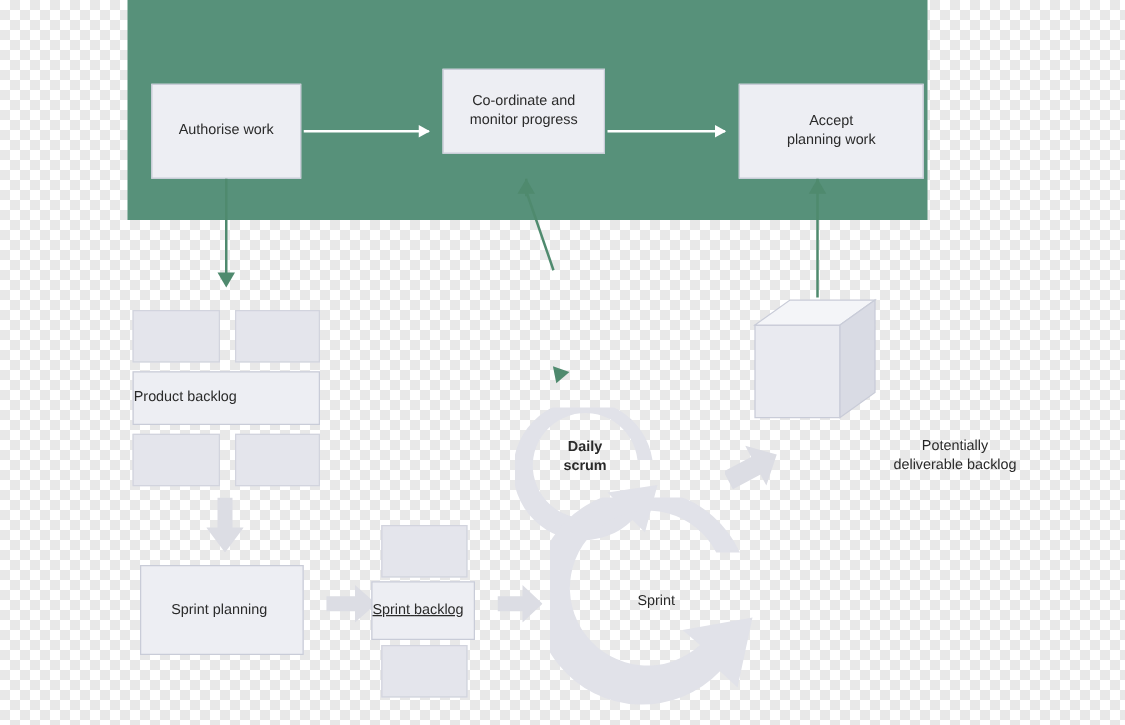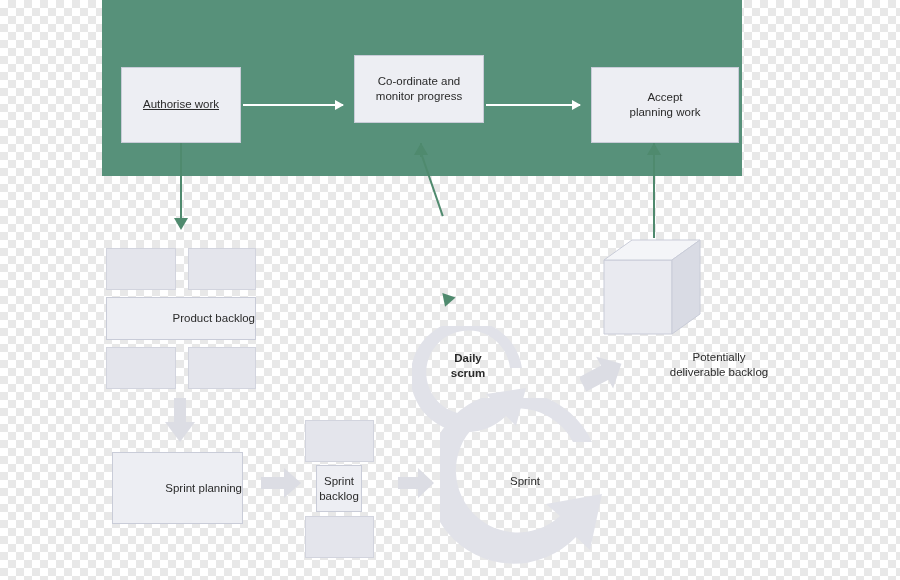--- a/index.html
+++ b/index.html
@@ -43,21 +43,21 @@
     align-items: center;
     justify-content: center;
     text-align: center;
     color: #2a2a2a;
     font-size: 11.5px;
     line-height: 1.32;
     box-sizing: border-box;
   }
   .pbox span { display: block; padding: 0 6px; }
 
-  #box-authorise { left: 121px; top: 67px; width: 120px; height: 76px; text-decoration: underline; }
+  #box-authorise { left: 121px; top: 67px; width: 120px; height: 76px; }
   #box-coordinate { left: 354px; top: 55px; width: 130px; height: 68px; }
   #box-accept { left: 591px; top: 67px; width: 148px; height: 76px; }
 
   
   .warrow { height: 2px; background: #ffffff; }
   .warrow::after {
     content: "";
     position: absolute;
     right: -1px; top: -4px;
     border-left: 9px solid #ffffff;
@@ -94,37 +94,37 @@
   .card {
     background: #e4e5ec;
     border: 1px solid #d2d4de;
     box-sizing: border-box;
   }
   .card-label {
     background: #edeef3;
     border: 1px solid #c9ccd8;
     display: flex;
     align-items: center;
-    justify-content: flex-end;
+    justify-content: flex-start;
     text-align: center;
     font-size: 11.5px;
     color: #2a2a2a;
     line-height: 1.3;
     box-sizing: border-box;
   }
 
   #pb-c1 { left: 106px; top: 248px; width: 70px; height: 42px; }
   #pb-c2 { left: 188px; top: 248px; width: 68px; height: 42px; }
   #pb-c3 { left: 106px; top: 347px; width: 70px; height: 42px; }
   #pb-c4 { left: 188px; top: 347px; width: 68px; height: 42px; }
   #pb-label { left: 106px; top: 297px; width: 150px; height: 43px; }
 
   #sb-c1 { left: 305px; top: 420px; width: 69px; height: 42px; }
   #sb-c2 { left: 305px; top: 516px; width: 69px; height: 42px; }
-  #sb-label { left: 316px; top: 465px; width: 46px; height: 47px; }
+  #sb-label { left: 297px; top: 465px; width: 83px; height: 47px; text-decoration: underline; }
 
   #sprint-planning { left: 112px; top: 452px; width: 131px; height: 72px; padding-left: 24px; }
 
   
   .block-arrow { color: #dcdde4; }
   #ba-down { left: 165px; top: 398px; }
   #ba-right-1 { left: 261px; top: 468px; }
   #ba-right-2 { left: 398px; top: 468px; }
   #ba-right-3 { left: 580px; top: 355px; }
 
@@ -136,21 +136,21 @@
     text-align: center;
     font-size: 11.5px;
     color: #2a2a2a;
     line-height: 1.3;
   }
   #daily-scrum-label { left: 438px; top: 351px; width: 60px; font-weight: bold; }
   #sprint-label { left: 494px; top: 474px; width: 62px; }
 
   
   #cube { left: 600px; top: 238px; }
-  #cube-label { left: 629px; top: 350px; width: 180px; text-align: center; font-size: 11.5px; color: #2a2a2a; line-height: 1.32; }
+  #cube-label { left: 674px; top: 350px; width: 180px; text-align: center; font-size: 11.5px; color: #2a2a2a; line-height: 1.32; }
 </style>
 </head>
 <body>
 
 <div id="canvas">
 
   <div class="abs green-band"></div>
 
   <div class="abs pbox" id="box-authorise">
     <span>Authorise work</span>

